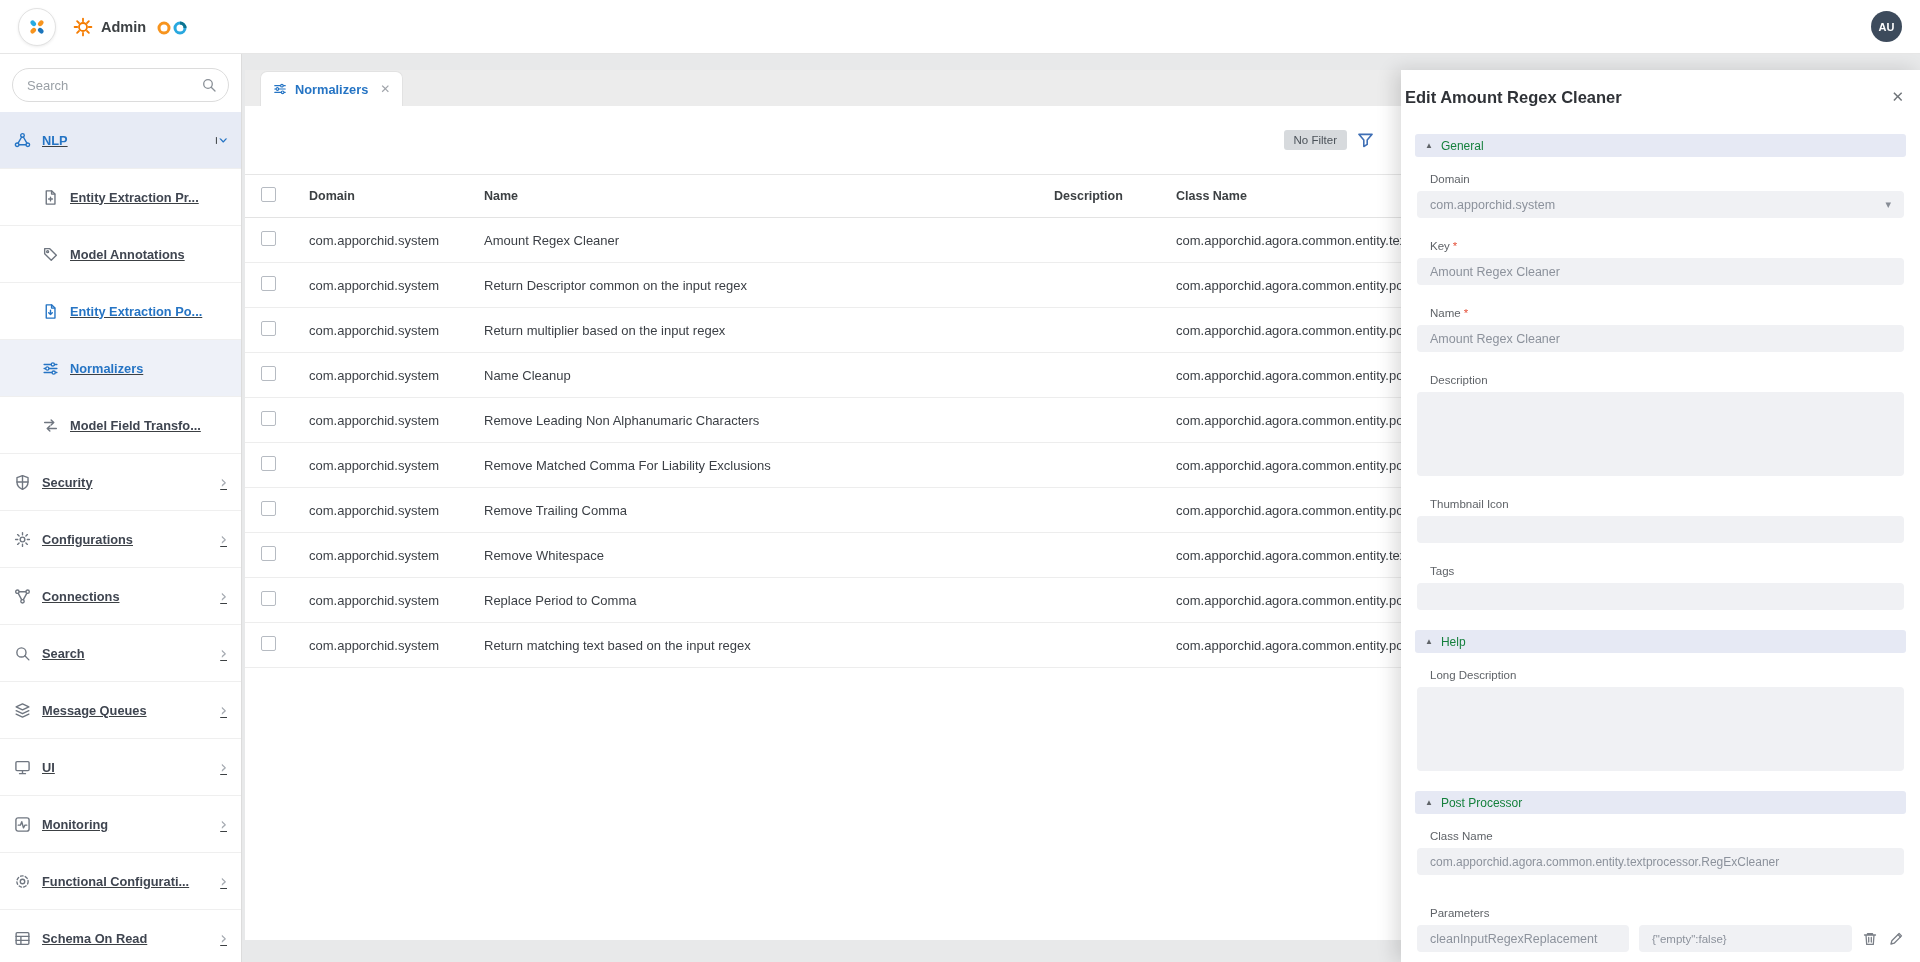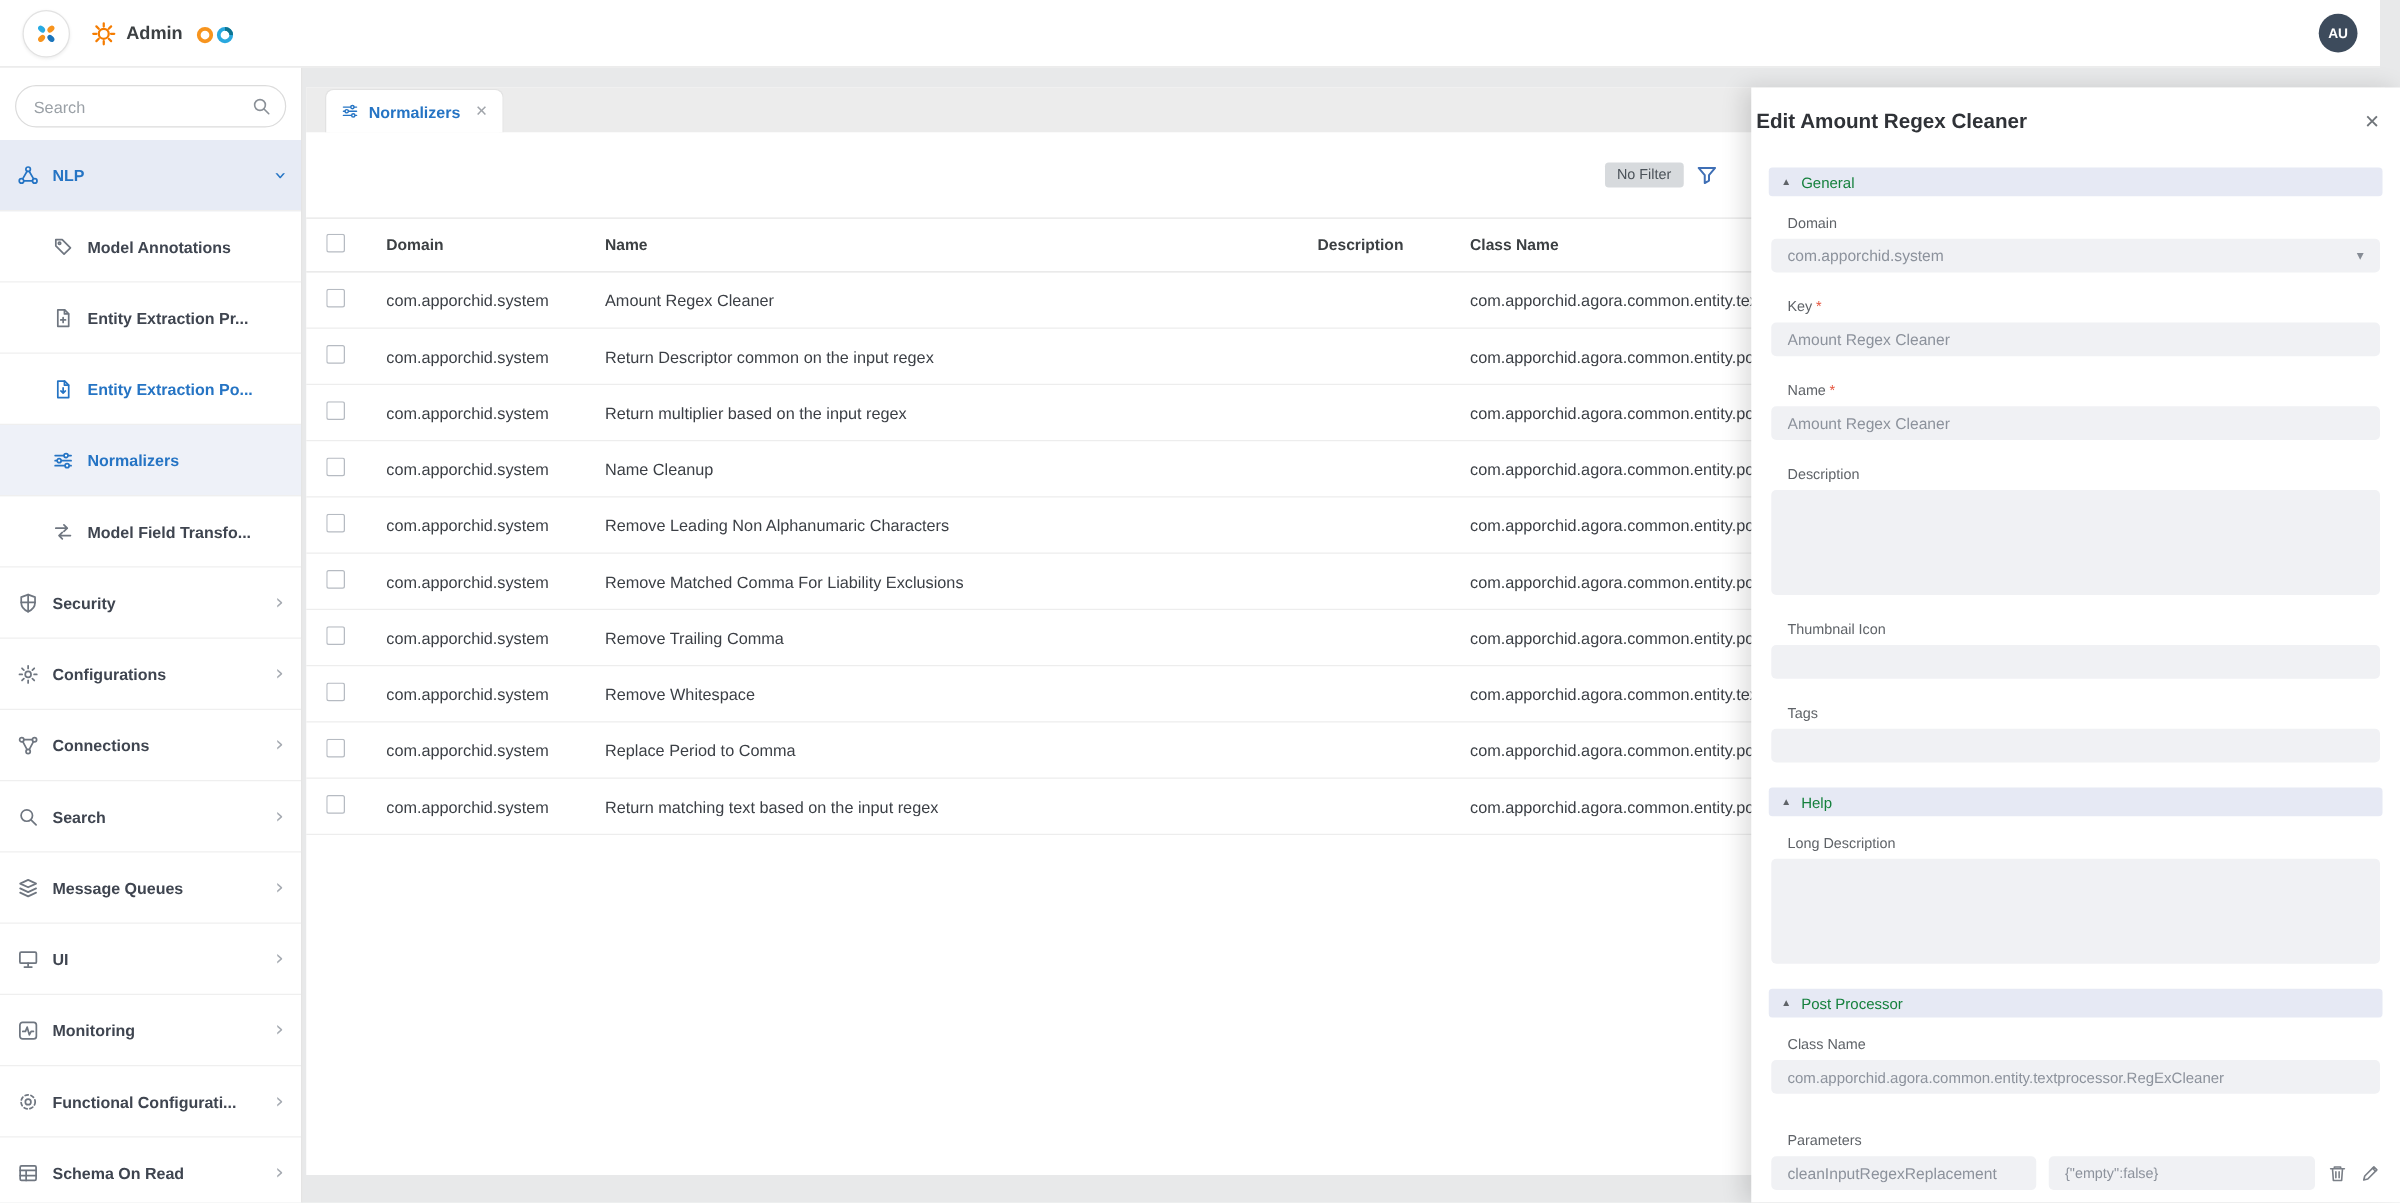--- a/index.html
+++ b/index.html
@@ -1,35 +1,35 @@
 <!DOCTYPE html>
 <html><head>
 <meta charset="utf-8">
 <style>
   * { margin:0; padding:0; box-sizing:border-box; }
   html,body { width:1920px; height:962px; overflow:hidden; background:#e8e9ea;
     font-family:"Liberation Sans", sans-serif; color:#3c4043; }
 
   
-  .topbar{position:absolute;top:0;left:0;right:16px;height:54px;background:#fff;
+  .topbar{position:absolute;top:0;left:0;right:0;height:54px;background:#fff;
     border-bottom:1px solid #e6e6e6;display:flex;align-items:center;padding:0 18px;z-index:60;}
   .logo-circle{width:38px;height:38px;border-radius:50%;border:1px solid #e2e2e2;
     display:flex;align-items:center;justify-content:center;background:#fff;
     box-shadow:0 1px 3px rgba(0,0,0,.08);cursor:pointer;}
   .logo-circle svg{width:20px;height:20px;}
   .gear-logo{margin-left:16px;width:22px;height:22px;display:flex;}
   .admin-title{margin-left:7px;font-size:14.5px;font-weight:700;color:#3c4043;}
   .ao-logo{margin-left:10px;height:18px;display:flex;}
   .tb-spacer{flex:1;}
   .avatar{width:31px;height:31px;border-radius:50%;background:#3d4b5c;color:#fff;
     font-size:11px;font-weight:700;display:flex;align-items:center;justify-content:center;cursor:pointer;}
 
   
   .sidebar{position:absolute;top:54px;left:0;width:242px;bottom:0;background:#fff;
-    border-right:1px solid #dcdcdc;z-index:10;overflow:hidden;}
+    border-right:1px solid #dcdcdc;z-index:10;overflow:hidden;text-decoration:underline;}
   .search-wrap{margin:14px 12px 10px 12px;position:relative;}
   .search-wrap input{width:100%;height:34px;border:1px solid #dcdcdc;border-radius:17px;
     padding:0 36px 0 14px;font-size:13px;color:#555;outline:none;background:#fff;
     font-family:"Liberation Sans",sans-serif;}
   .search-wrap input::placeholder{color:#9aa0a6;}
   .search-icn{position:absolute;right:12px;top:9px;width:16px;height:16px;color:#8a9097;}
   .m-item{height:57px;border-bottom:1px solid #efefef;display:flex;align-items:center;
     padding:0 14px;gap:11px;cursor:pointer;color:#3f4550;font-size:12.8px;font-weight:600;}
   .m-item .icn{color:#6f7680;}
   .m-item.parent{background:#e7ebf5;color:#2574c4;}
@@ -146,35 +146,35 @@
             <circle cx="13" cy="12" r="1.7"></circle>
             <path d="M7.2 4.7L4 10.3M8.8 4.7l3.2 5.6M4.8 12h6.4"></path>
           </svg>
         </span>
         <span>NLP</span>
         <span class="chev down">›</span>
       </div>
       <div class="m-item child">
         <span class="icn">
           <svg viewBox="0 0 16 16" fill="none" stroke="currentColor" stroke-width="1.3" stroke-linecap="round" stroke-linejoin="round">
-            <path d="M2.5 2.5h4.8l6.2 6.2-4.8 4.8-6.2-6.2z"></path>
-            <circle cx="5.3" cy="5.3" r="0.9"></circle>
-          </svg>
-        </span>
-        <span>Model Annotations</span>
-      </div>
-      <div class="m-item child">
-        <span class="icn">
-          <svg viewBox="0 0 16 16" fill="none" stroke="currentColor" stroke-width="1.3" stroke-linecap="round" stroke-linejoin="round">
             <path d="M4 1.8h5.2l3 3v9.4H4z"></path>
             <path d="M9 1.8v3h3"></path>
             <path d="M6.2 9.4h3.6M8 7.6v3.6"></path>
           </svg>
         </span>
         <span>Entity Extraction Pr...</span>
+      </div>
+      <div class="m-item child">
+        <span class="icn">
+          <svg viewBox="0 0 16 16" fill="none" stroke="currentColor" stroke-width="1.3" stroke-linecap="round" stroke-linejoin="round">
+            <path d="M2.5 2.5h4.8l6.2 6.2-4.8 4.8-6.2-6.2z"></path>
+            <circle cx="5.3" cy="5.3" r="0.9"></circle>
+          </svg>
+        </span>
+        <span>Model Annotations</span>
       </div>
       <div class="m-item child active">
         <span class="icn">
           <svg viewBox="0 0 16 16" fill="none" stroke="currentColor" stroke-width="1.3" stroke-linecap="round" stroke-linejoin="round">
             <path d="M4 1.8h5.2l3 3v9.4H4z"></path>
             <path d="M9 1.8v3h3"></path>
             <path d="M8 6.8v4M6.3 9.2L8 10.8l1.7-1.6"></path>
           </svg>
         </span>
         <span>Entity Extraction Po...</span>

